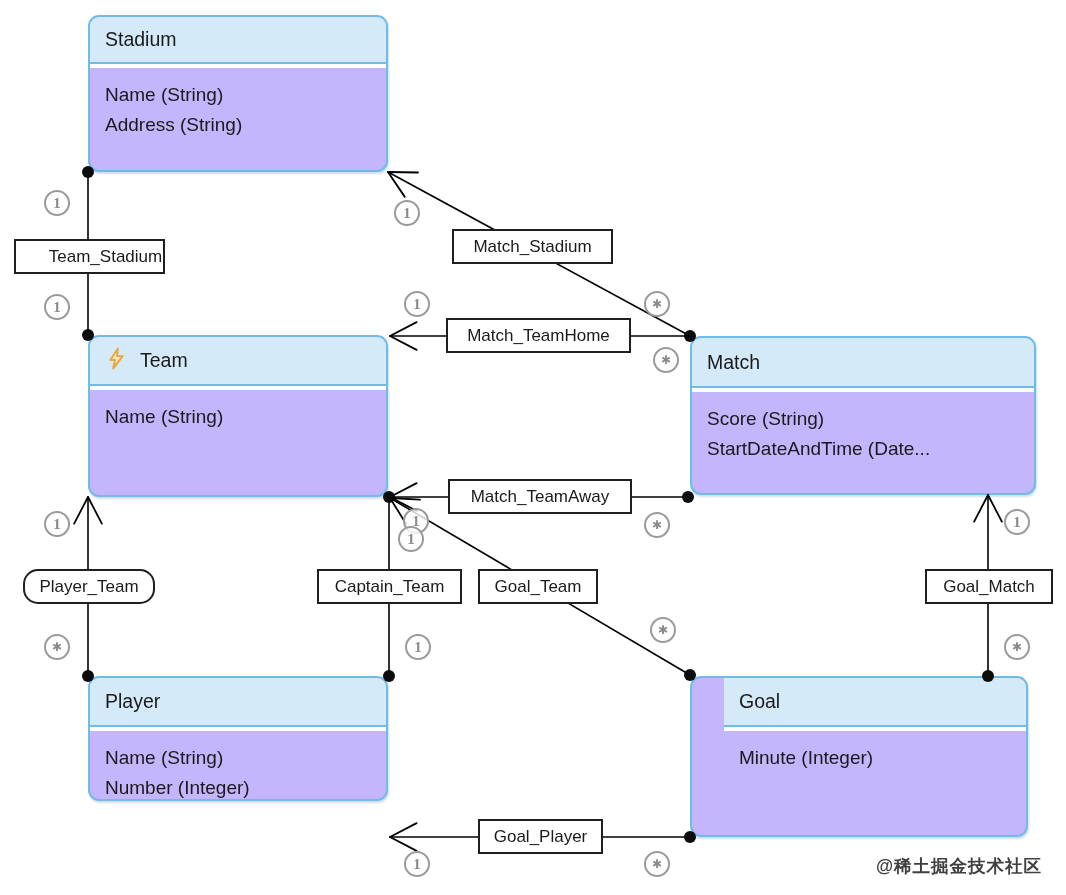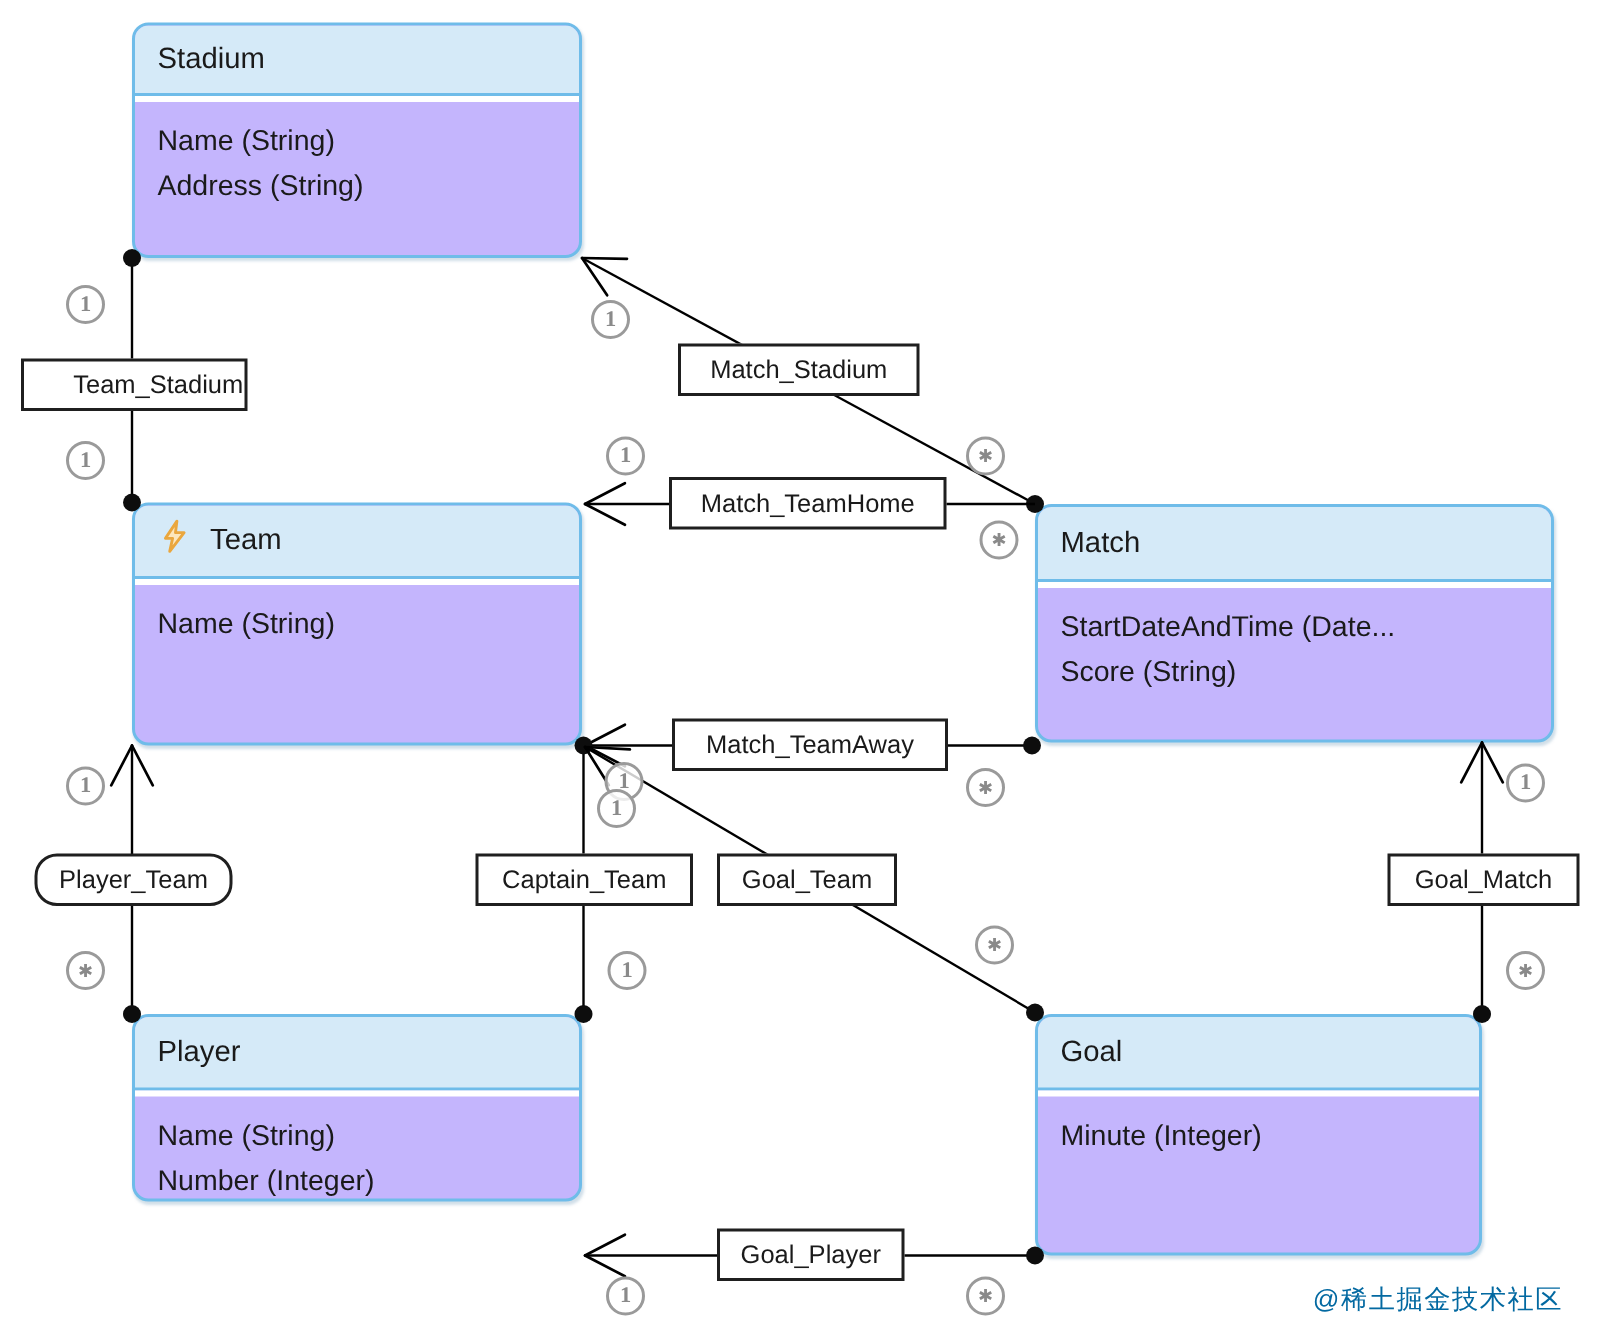--- a/index.html
+++ b/index.html
@@ -33,21 +33,21 @@
     position:absolute;z-index:3;box-sizing:border-box;
     width:26px;height:26px;border:2px solid #9a9a9a;border-radius:50%;
     background:rgba(255,255,255,0.8);color:#8a8a8a;
     display:flex;align-items:center;justify-content:center;
     font-family:"Liberation Serif","DejaVu Serif",serif;
     font-size:15px;font-weight:bold;
   }
   .mult.many{font-size:12px;font-weight:normal;}
   #watermark{
     position:absolute;right:24px;bottom:17px;z-index:5;
-    color:#0369a1;font-size:17.5px;letter-spacing:1px;
+    color:#404040;font-size:17.5px;letter-spacing:1px;font-weight:bold;
   }
 </style>
 </head>
 <body>
 
 <div id="canvas">
   <svg id="wires" width="1066" height="895">
       <g>
         <line x1="88" y1="172" x2="88" y2="335" stroke="#000000" stroke-width="1.6"></line>
         <circle cx="88" cy="172" r="6" fill="#0d0d0d"></circle>
@@ -122,35 +122,35 @@
       <div class="entity-attrs">
         <div>Name (String)</div>
       </div>
     </div>
     <div class="entity" style="left: 690px; top: 336px; width: 346px; height: 159px;">
       <div class="entity-header" style="height: 50px;">
         <div>Match</div>
       </div>
       <div class="entity-divider"></div>
       <div class="entity-attrs">
+        <div>Score (String)</div>
         <div>StartDateAndTime (Date...</div>
-        <div>Score (String)</div>
       </div>
     </div>
     <div class="entity" style="left: 88px; top: 676px; width: 300px; height: 125px;">
       <div class="entity-header" style="height: 49px;">
         <div>Player</div>
       </div>
       <div class="entity-divider"></div>
       <div class="entity-attrs">
         <div>Name (String)</div>
         <div>Number (Integer)</div>
       </div>
     </div>
-    <div class="entity" style="left: 690px; top: 676px; width: 298px; height: 161px;">
+    <div class="entity" style="left: 690px; top: 676px; width: 338px; height: 161px; padding-left: 32px;">
       <div class="entity-header" style="height: 49px;">
         <div>Goal</div>
       </div>
       <div class="entity-divider"></div>
       <div class="entity-attrs">
         <div>Minute (Integer)</div>
       </div>
     </div>
     <div class="rel-label" style="left: 14px; top: 239px; width: 151px; height: 35px; padding-left: 32px;">Team_Stadium</div>
     <div class="mult" style="left: 44px; top: 190px;">1</div>

